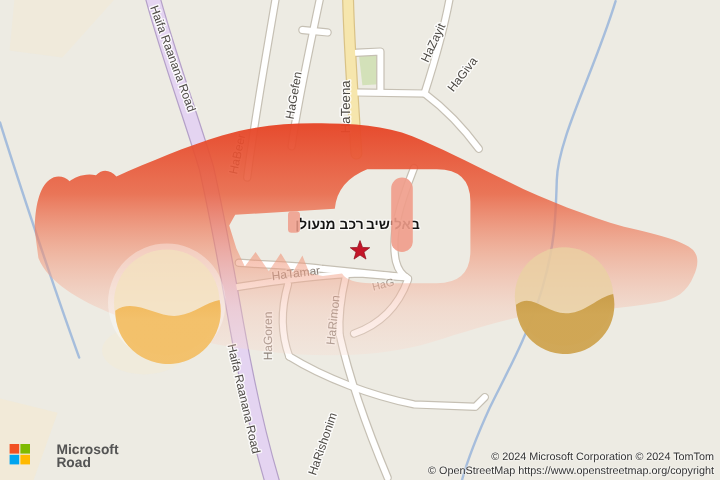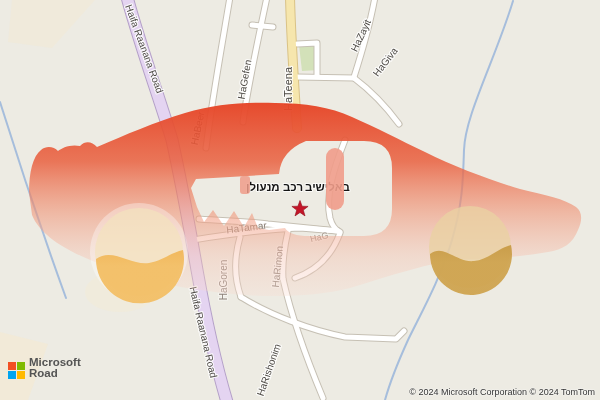--- a/index.html
+++ b/index.html
@@ -6,21 +6,21 @@
   .stage{position:relative;width:600px;height:400px;overflow:hidden;background:#edebe3;
          font-family:"Liberation Sans",sans-serif;}
   svg{position:absolute;inset:0;display:block;}
   svg text{font-family:"Liberation Sans",sans-serif;}
   .road-label{font-size:10px;fill:#4d4a45;paint-order:stroke;stroke:#ffffff;stroke-width:2.4px;
               stroke-opacity:.8;stroke-linejoin:round;}
   .road-label.tinted{fill:#8d8279;stroke-opacity:.45;}
   .road-label.faint{fill:#a2968b;stroke-opacity:.3;font-size:9px;}
   .poi-word{font-size:11.5px;font-weight:bold;fill:#141414;paint-order:stroke;stroke:#ffffff;
             stroke-width:2px;stroke-opacity:.75;stroke-linejoin:round;}
-  .logo{position:absolute;left:8px;bottom:21px;display:flex;align-items:flex-end;gap:4px;}
+  .logo{position:absolute;left:8px;bottom:8px;display:flex;align-items:flex-start;gap:22px;}
   .logo-squares{display:grid;grid-template-columns:8px 8px;grid-template-rows:8px 8px;gap:1px;}
   .sq{width:8px;height:8px;}
   .logo-text{display:flex;flex-direction:column;line-height:11px;font-size:11.5px;
              font-weight:600;color:#545454;}
   .attribution{position:absolute;right:5px;bottom:2px;text-align:right;font-size:9px;
                line-height:11.5px;color:#333;text-shadow:0 0 2px #fff,0 0 2px #fff;margin-left:43px;}
 </style>
 </head>
 <body>
 
@@ -168,14 +168,15 @@
     <div class="sq" style="background:#ffb900"></div>
   </div>
   <div class="logo-text">
     <span>Microsoft</span>
     <span>Road</span>
   </div>
 </div>
 
 <div class="attribution">
   <div>© 2024 Microsoft Corporation © 2024 TomTom</div>
+  <div>© OpenStreetMap https://www.openstreetmap.org/copyright</div>
 </div>
 </div>
 
 </body></html>

